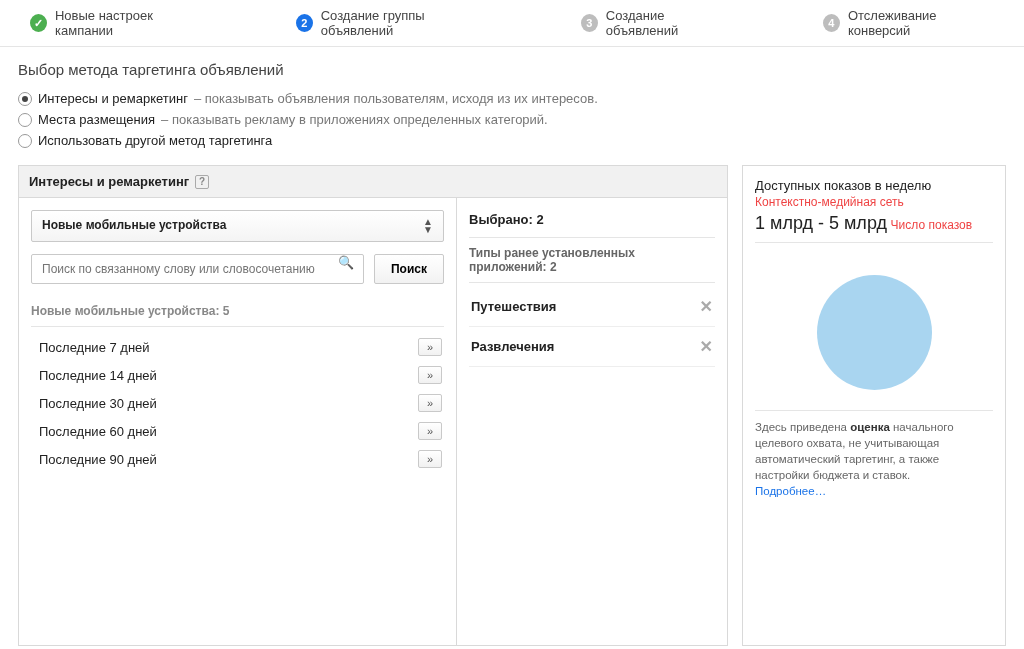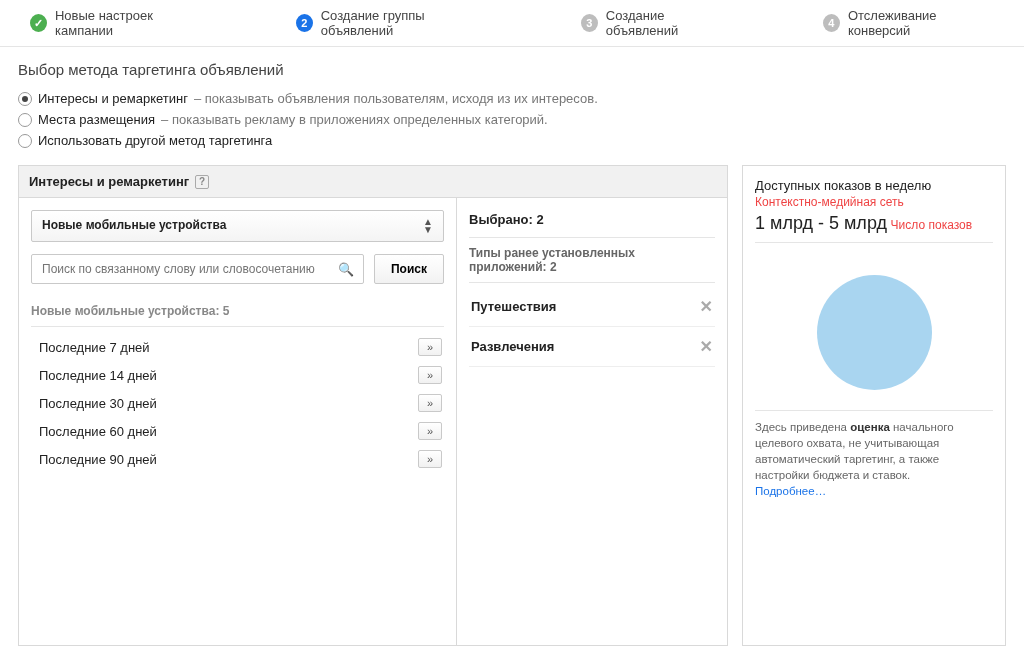--- a/index.html
+++ b/index.html
@@ -104,21 +104,21 @@
     font-weight: bold;
     font-size: 12px;
     margin-bottom: 12px;
     cursor: pointer;
   }
   .dropdown .updn { color:#555; font-size:10px; line-height:8px; }
   .search-row { display:flex; gap:10px; margin-bottom: 14px; }
   .search-box {
     flex:1; position:relative;
     border:1px solid #c9c9c9; border-radius:2px;
-    display:flex; align-items:center;
+    display:flex; 
   }
   .search-box input {
     border:none; outline:none; width:100%;
     padding:7px 28px 7px 10px; font-size:12px;
     color:#888; background:transparent;
   }
   .search-icon {
     position:absolute; right:8px; color:#999; font-size:13px;
   }
   .btn {

